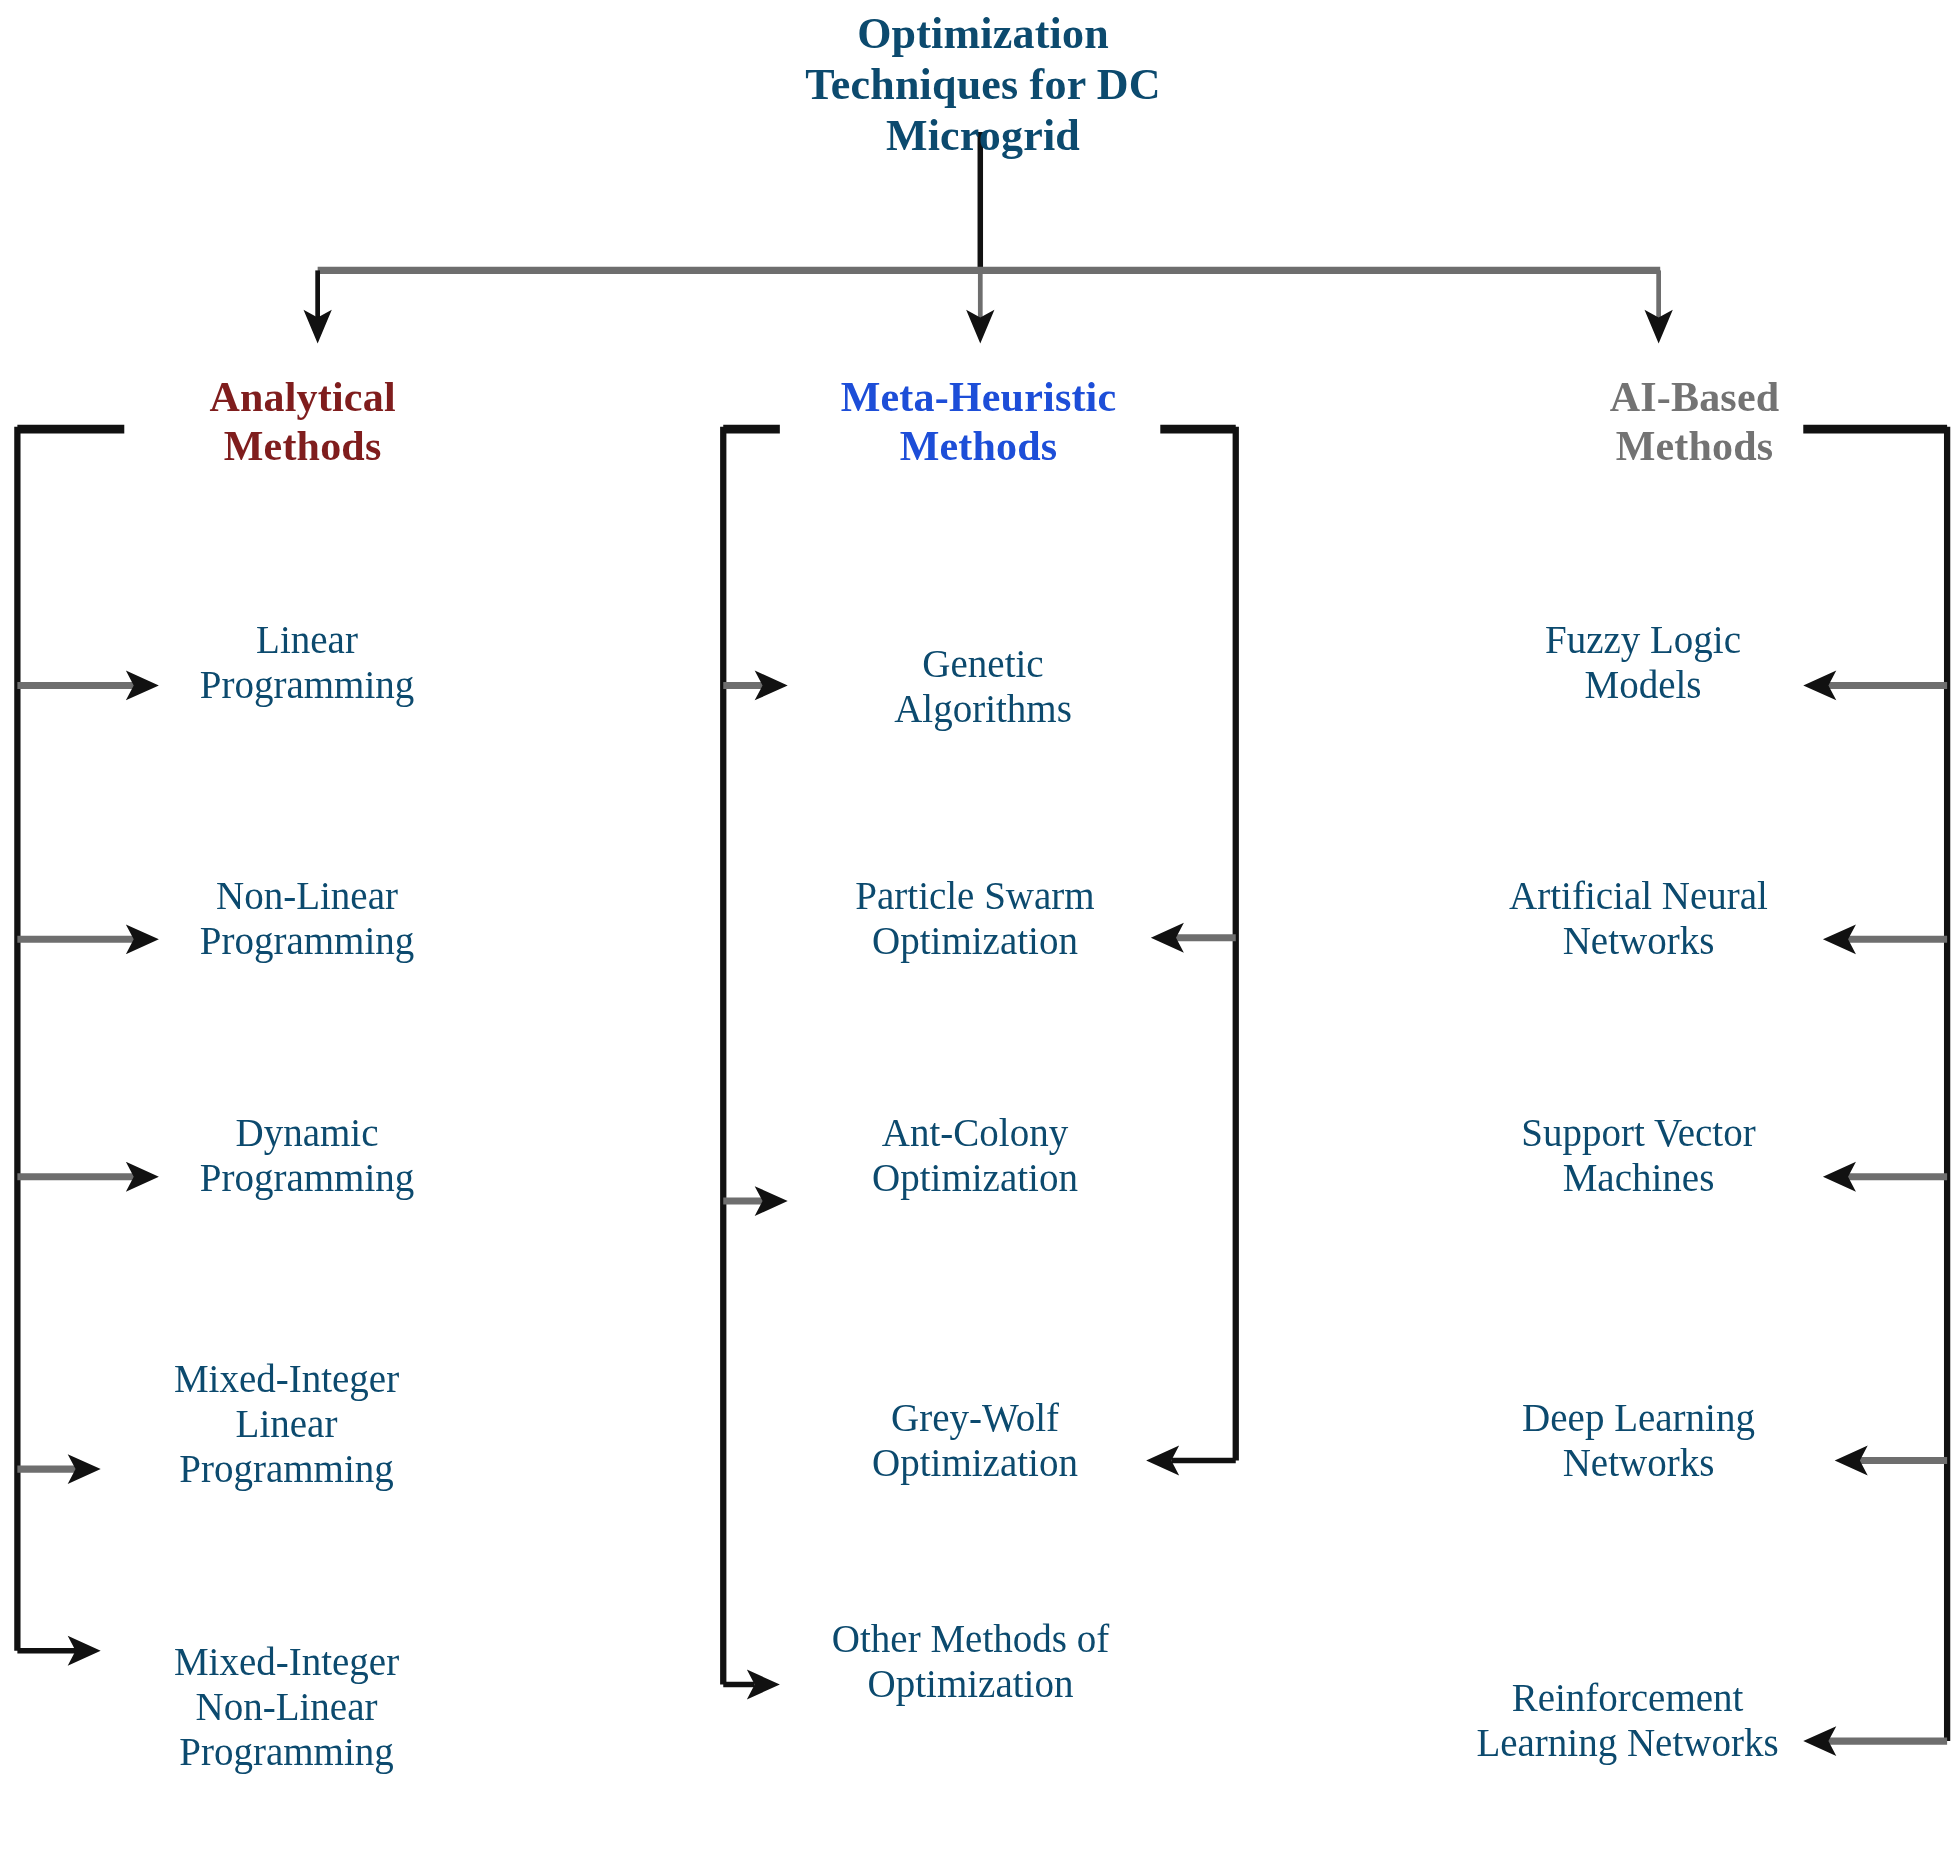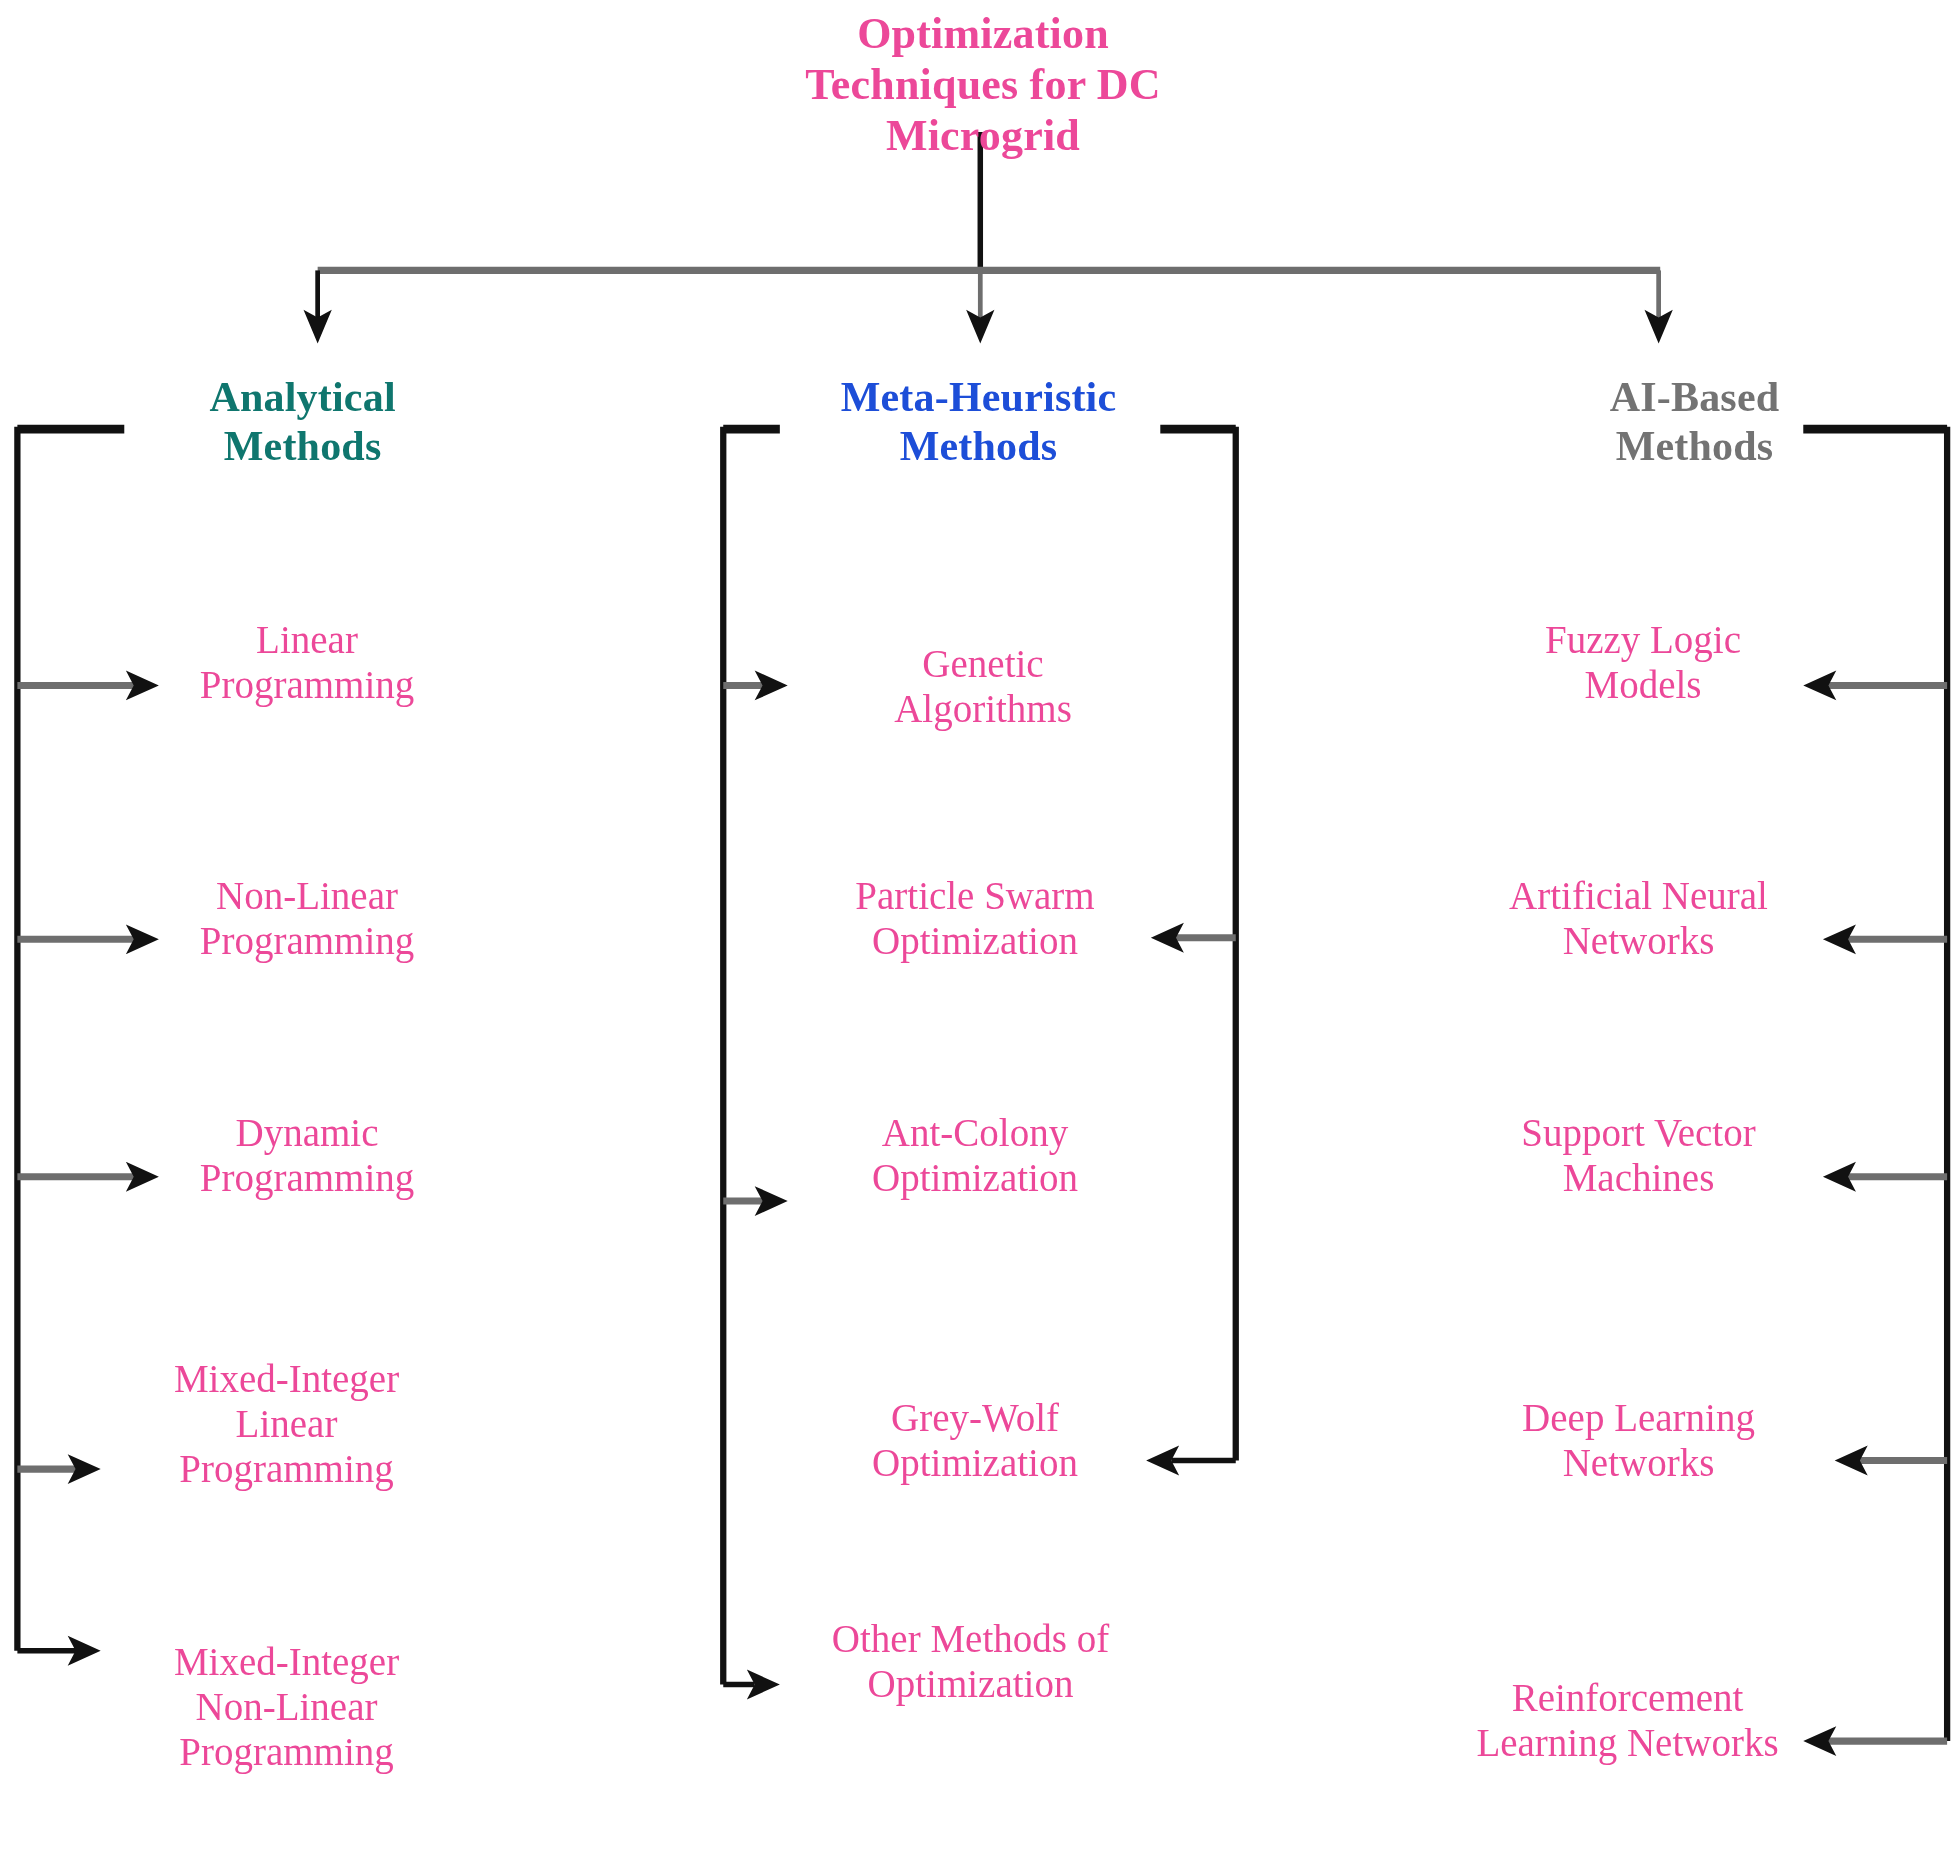--- a/index.html
+++ b/index.html
@@ -18,39 +18,39 @@
   #wiring {
     position: absolute;
     left: 0; top: 0;
     width: 1959px;
     height: 1870px;
     pointer-events: none;
   }
   .node {
     position: absolute;
     text-align: center;
-    color: #ec4899;
+    color: #0c4a6e;
     line-height: 1.16;
     white-space: pre-line;
   }
   .root-title {
     font-size: 44px;
     font-weight: bold;
     letter-spacing: 0.2px;
   }
   .cat-title {
     font-size: 42px;
     font-weight: bold;
     letter-spacing: 0.2px;
   }
   .leaf {
     font-size: 39px;
     font-weight: normal;
   }
-  .cat-analytical { color: #0f766e; text-align: center; }
+  .cat-analytical { color: #7f1d1d; text-align: center; }
   .cat-meta       { color: #1d4ed8; }
   .cat-ai         { color: #737373; }
 </style>
 </head>
 <body>
 
 <div id="canvas">
 
   <svg id="wiring" viewBox="0 0 2492 2379" xmlns="http://www.w3.org/2000/svg">
 

